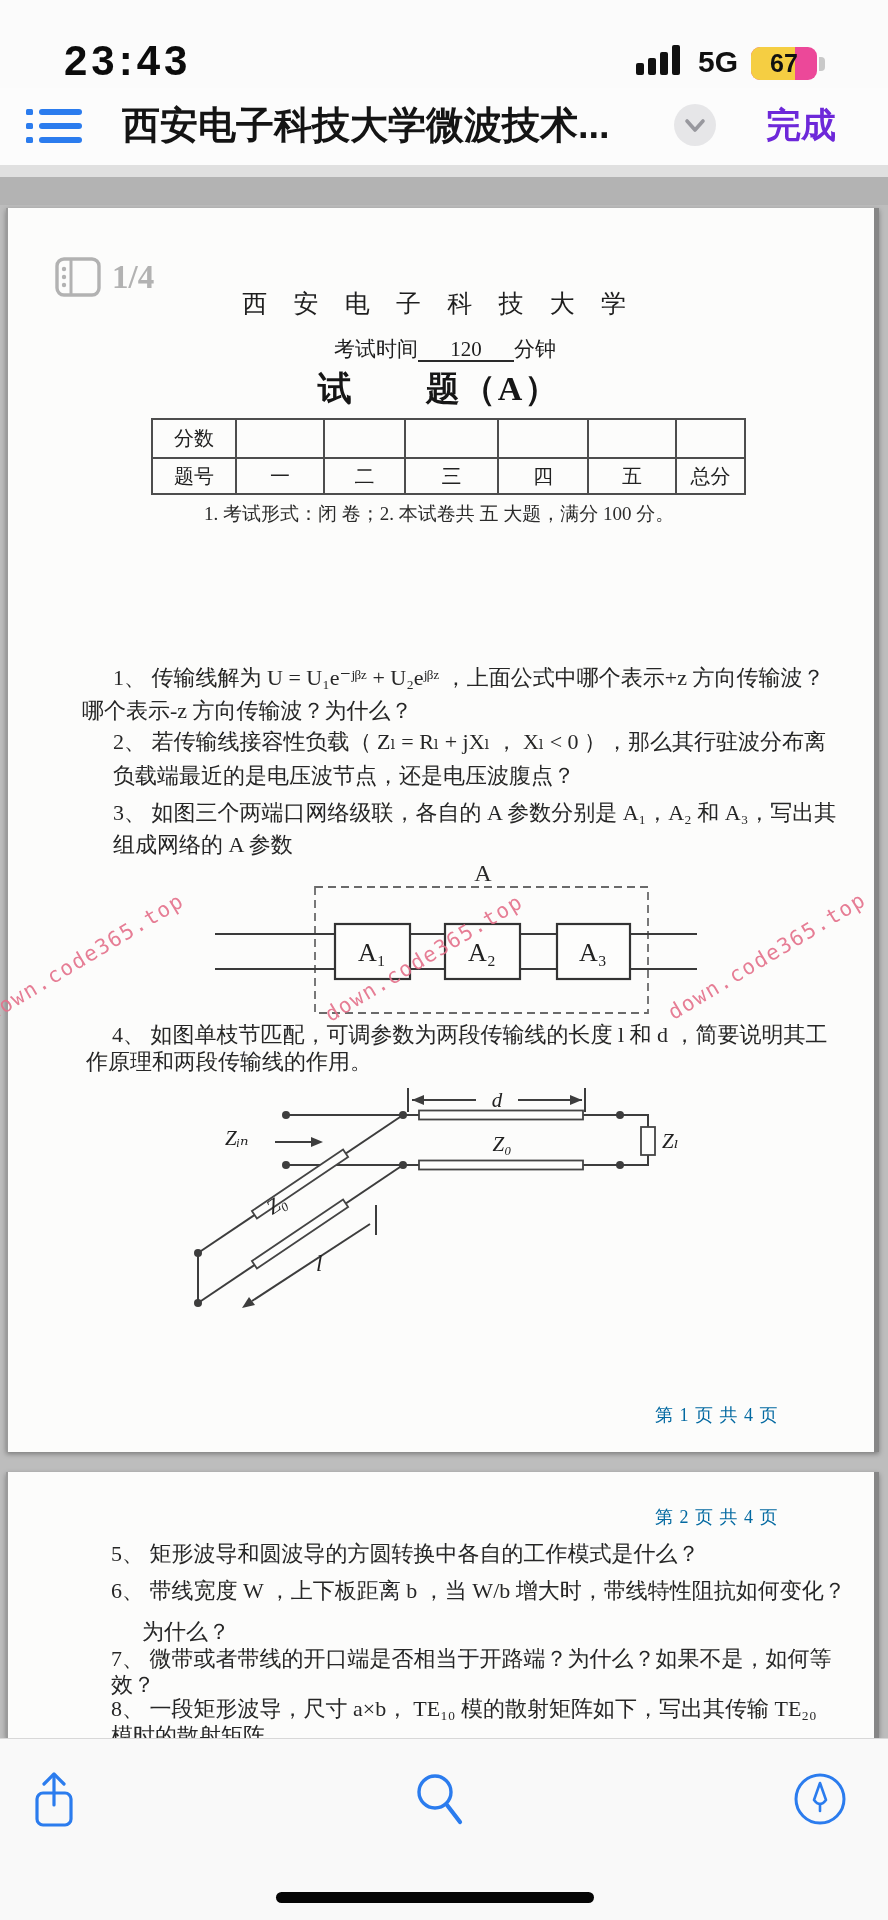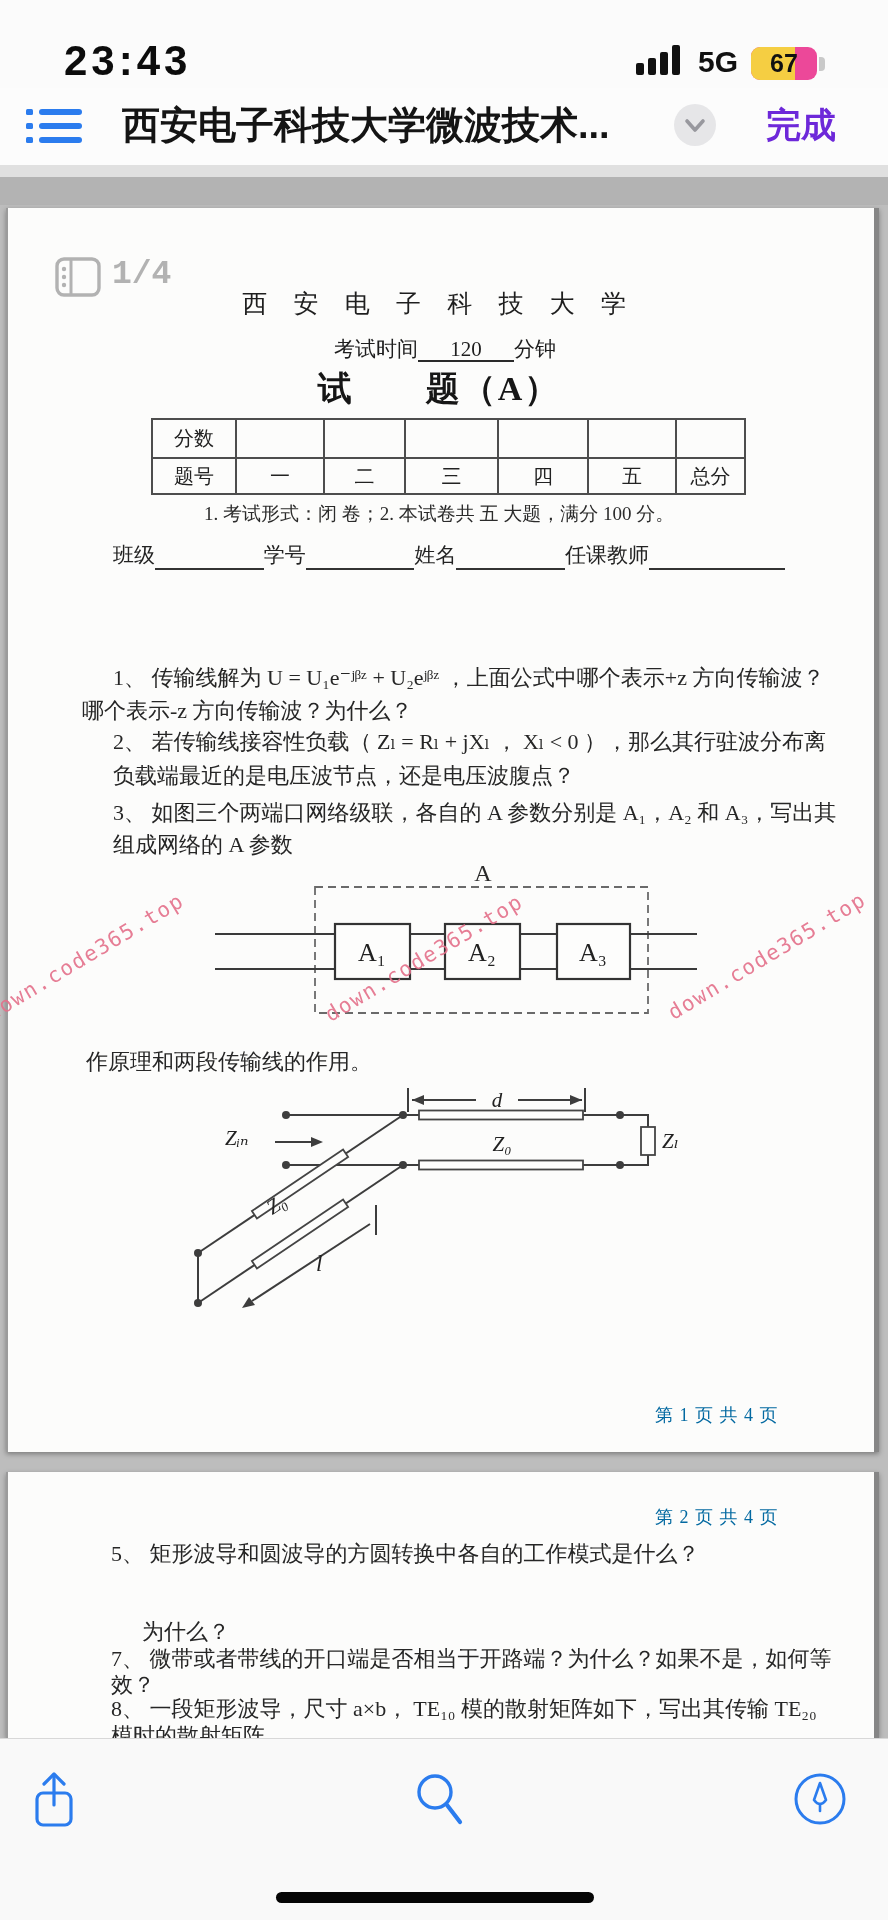--- a/index.html
+++ b/index.html
@@ -28,22 +28,22 @@
           background:linear-gradient(#e0e0e0 0 12px,#b3b3b3 12px 40px,#bdbdbd 40px);z-index:1;}
   .page{position:absolute;left:6px;width:866px;background:#fcfcfb;
         border-left:2px solid #9b9b9b;border-right:5px solid #868686;
         box-shadow:0 2px 5px rgba(0,0,0,.35);z-index:2;}
   .page-1{top:208px;height:1244px;}
   .page-2{top:1472px;height:266px;}
 
   .doc{position:absolute;left:0;top:0;width:888px;height:1920px;z-index:3;
        font-family:"Liberation Serif","DejaVu Serif",serif;color:#262626;pointer-events:none;}
   .tl{position:absolute;white-space:nowrap;font-size:22px;line-height:27px;}
-  .page-ind{position:absolute;left:54px;top:256px;display:flex;gap:10px;color:#b2b2b2;
-            font-family:Liberation Mono, monospace;font-size:33px;font-weight:600;}
+  .page-ind{position:absolute;left:54px;top:256px;display:flex;align-items:center;gap:10px;color:#b2b2b2;
+            font-family:Liberation Serif, serif;font-size:33px;font-weight:600;}
   .uni-title{position:absolute;left:6px;top:287px;width:866px;text-align:center;
              font-size:25px;letter-spacing:10px;color:#1e1e1e;}
   .exam-time{position:absolute;left:12px;top:335px;width:866px;text-align:center;font-size:21px;color:#1e1e1e;}
   .exam-time .u120{display:inline-block;width:96px;text-align:center;border-bottom:2px solid #2a2a2a;line-height:22px;}
   .paper-title{position:absolute;left:6px;top:366px;width:866px;text-align:center;
                font-size:34px;font-weight:700;letter-spacing:2px;color:#161616;}
   .score-table{position:absolute;left:151px;top:418px;border-collapse:collapse;
                font-size:20px;color:#222;text-align:center;}
   .score-table td{border:2px solid #4d4d4d;padding:0;}
   .score-table tr:first-child td{height:37px;}
@@ -158,30 +158,20 @@
         <td>二</td>
         <td>三</td>
         <td>四</td>
         <td>五</td>
         <td>总分</td>
       </tr>
     </tbody>
       </table>
     <div class="exam-note">1. 考试形式：闭 卷；2. 本试卷共 五 大题，满分 100 分。</div>
 
-    <div class="blanks">
-      <span class="lbl">班级</span>
-        <span class="line"></span>
-      <span class="lbl">学号</span>
-        <span class="line"></span>
-      <span class="lbl">姓名</span>
-        <span class="line"></span>
-      <span class="lbl">任课教师</span>
-        <span class="line" style="flex-grow:1.25"></span>
-    </div>
 
     <div class="tl" style="left:113px;top:664px">1、 传输线解为 U = U₁e⁻ʲᵝᶻ + U₂eʲᵝᶻ ，上面公式中哪个表示+z 方向传输波？</div>
     <div class="tl" style="left:82px;top:697px">哪个表示-z 方向传输波？为什么？</div>
     <div class="tl" style="left:113px;top:728px">2、 若传输线接容性负载（ Zₗ = Rₗ + jXₗ ， Xₗ &lt; 0 ），那么其行驻波分布离</div>
     <div class="tl" style="left:113px;top:762px">负载端最近的是电压波节点，还是电压波腹点？</div>
     <div class="tl" style="left:113px;top:799px">3、 如图三个两端口网络级联，各自的 A 参数分别是 A₁，A₂ 和 A₃，写出其</div>
     <div class="tl" style="left:113px;top:831px">组成网络的 A 参数</div>
 
     <svg class="abs" style="left:210px;top:855px" width="500" height="168" viewBox="0 0 500 168">
       <text x="273" y="26" text-anchor="middle" font-size="24" fill="#2a2a2a">A</text>
@@ -199,20 +189,21 @@
       <g fill="#fdfdfc" stroke="#333" stroke-width="2.2">
         <rect x="125" y="69" width="75" height="55"></rect>
         <rect x="235" y="69" width="75" height="55"></rect>
         <rect x="347" y="69" width="73" height="55"></rect>
       </g>
       <text x="162" y="106" text-anchor="middle" font-size="26" fill="#222">A₁</text>
       <text x="272" y="106" text-anchor="middle" font-size="26" fill="#222">A₂</text>
       <text x="383" y="106" text-anchor="middle" font-size="26" fill="#222">A₃</text>
     </svg>
 
+    <div class="tl" style="left:112px;top:1021px">4、 如图单枝节匹配，可调参数为两段传输线的长度 l 和 d ，简要说明其工</div>
     <div class="tl" style="left:86px;top:1048px">作原理和两段传输线的作用。</div>
 
     <svg class="abs" style="left:180px;top:1085px" width="520" height="250" viewBox="0 0 520 250">
       <g stroke="#3d3d3d" stroke-width="2" fill="none">
         <line x1="228" y1="3" x2="228" y2="27"></line>
           <line x1="405" y1="3" x2="405" y2="27"></line>
         <line x1="232" y1="15" x2="296" y2="15"></line>
           <line x1="338" y1="15" x2="402" y2="15"></line>
         <line x1="106" y1="30" x2="440" y2="30"></line>
         <line x1="106" y1="80" x2="440" y2="80"></line>
@@ -256,20 +247,21 @@
         <text x="482" y="63">Zₗ</text>
         <text transform="translate(100,125) rotate(-34)" text-anchor="middle">Z₀</text>
         <text x="136" y="186" font-size="23">l</text>
       </g>
     </svg>
 
     <div class="tl footer-txt" style="left:655px;top:1402px">第 1 页  共 4 页</div>
 
     <div class="tl footer-txt" style="left:655px;top:1504px">第 2 页  共 4 页</div>
     <div class="tl" style="left:111px;top:1540px">5、 矩形波导和圆波导的方圆转换中各自的工作模式是什么？</div>
+    <div class="tl" style="left:111px;top:1577px">6、 带线宽度 W ，上下板距离 b ，当 W/b 增大时，带线特性阻抗如何变化？</div>
     <div class="tl" style="left:142px;top:1618px">为什么？</div>
     <div class="tl" style="left:111px;top:1645px">7、 微带或者带线的开口端是否相当于开路端？为什么？如果不是，如何等</div>
     <div class="tl" style="left:111px;top:1671px">效？</div>
     <div class="tl" style="left:111px;top:1695px">8、 一段矩形波导，尺寸 a×b， TE₁₀ 模的散射矩阵如下，写出其传输 TE₂₀</div>
     <div class="tl" style="left:111px;top:1722px">模时的散射矩阵</div>
   </div>
 
   <div class="wm" style="left:85px;top:957px">down.code365.top</div>
   <div class="wm" style="left:424px;top:958px">down.code365.top</div>
   <div class="wm" style="left:767px;top:956px">down.code365.top</div>

